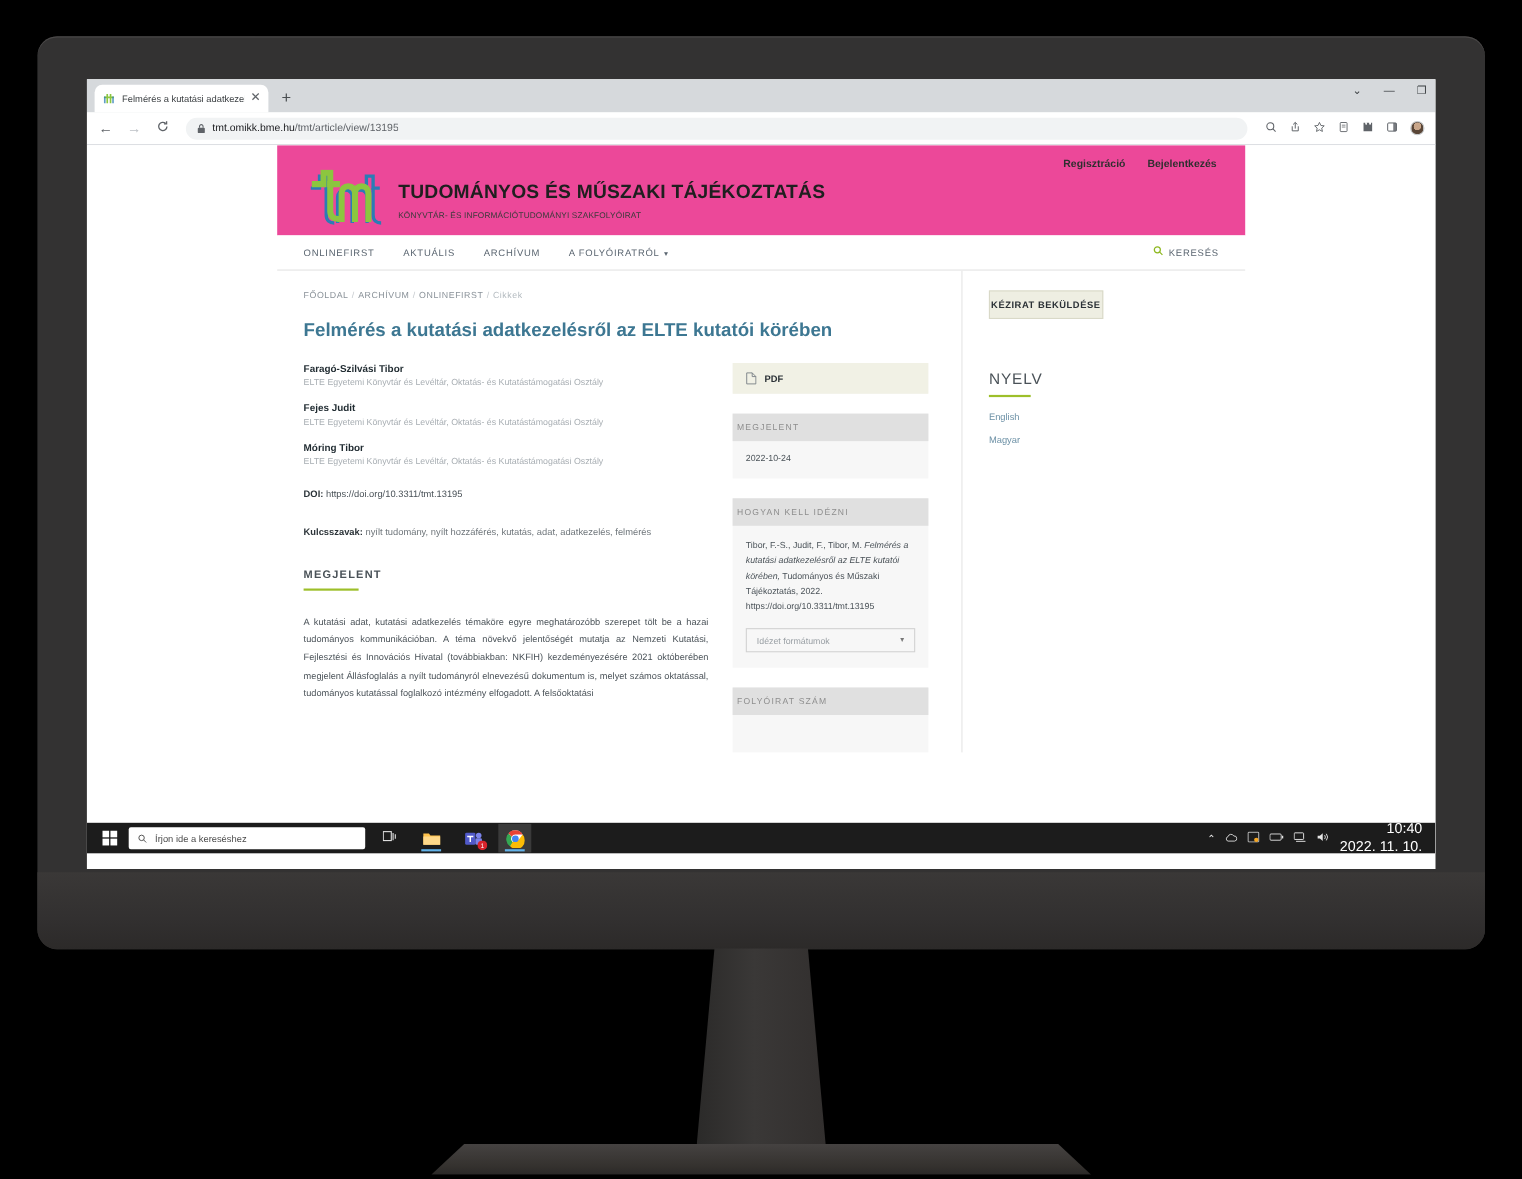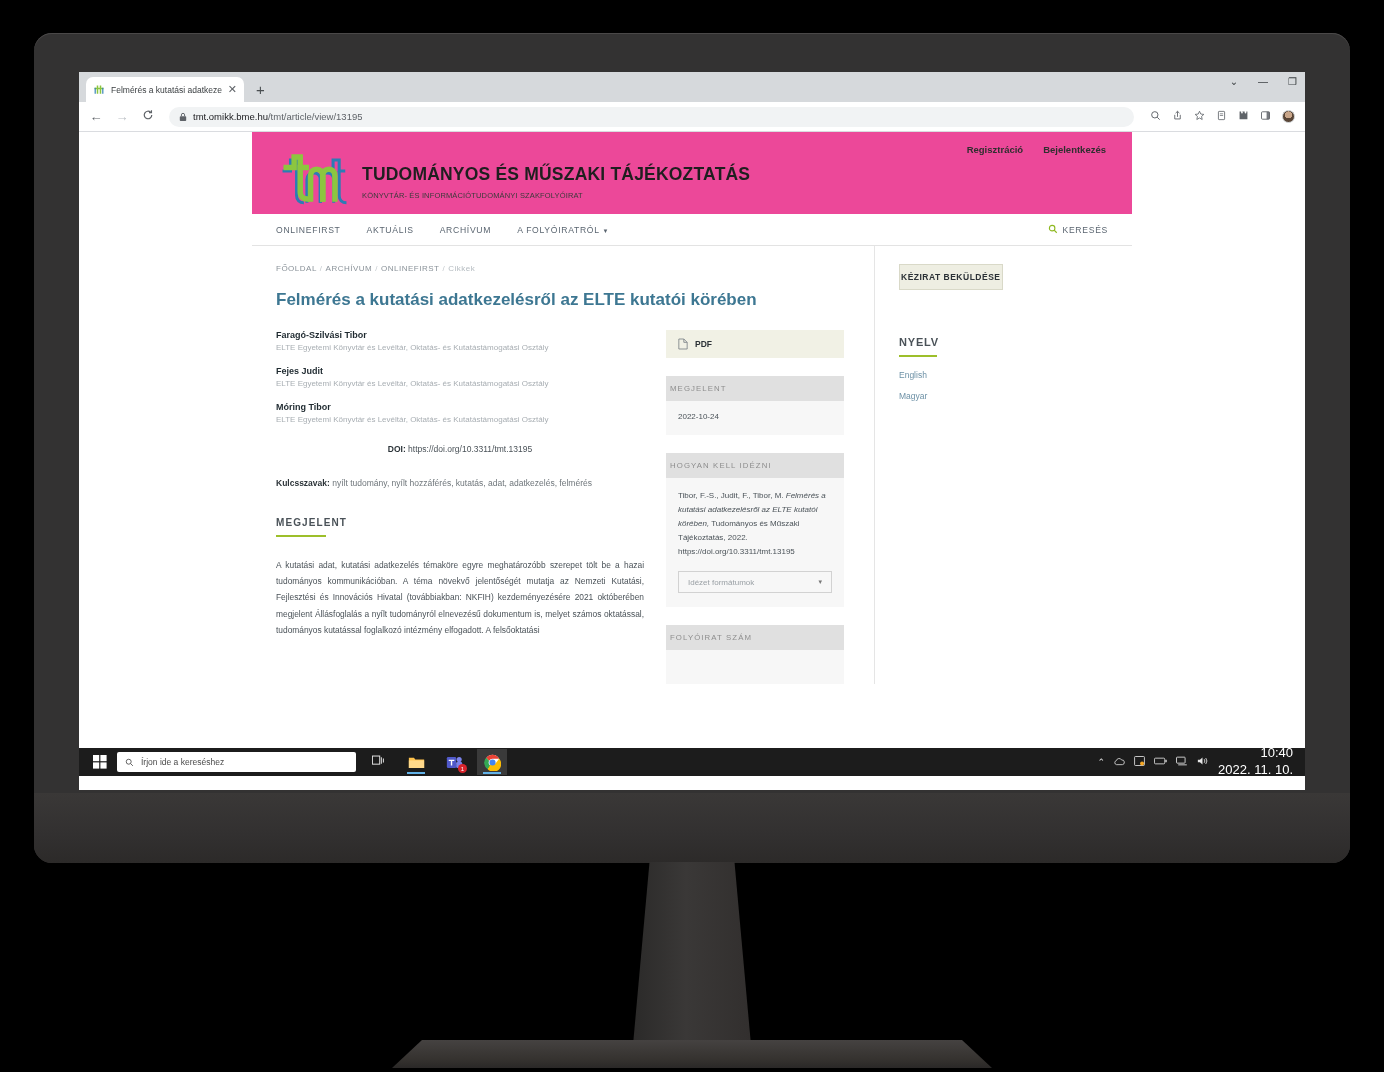--- a/index.html
+++ b/index.html
@@ -145,21 +145,21 @@
   }
 
   .art-body { display: flex; gap: 22px; }
   .art-left { width: 368px; }
   .art-right { width: 178px; }
 
   .author { margin-bottom: 14px; }
   .author-name { font-size: 9px; font-weight: bold; color: #1f2a30; margin-bottom: 3px; }
   .author-aff { font-size: 8px; color: #a8aeb3; }
 
-  .doi { font-size: 8.5px; color: #4a5258; margin-top: 20px; text-align: center; }
+  .doi { font-size: 8.5px; color: #4a5258; margin-top: 20px; }
   .doi b { color: #2c3439; }
   .kw { font-size: 8.5px; color: #6f767b; margin-top: 22px; line-height: 1.7; }
   .kw b { color: #2c3439; }
 
   .sec-head { margin-top: 26px; }
   .sec-head h3 {
     font-size: 10px; letter-spacing: 1.1px; color: #4a5258; font-weight: 600;
   }
   .sec-rule { width: 50px; height: 2px; background: #9dbf2a; margin-top: 7px; }
 
@@ -189,36 +189,36 @@
   }
   .cite-select .dd { font-size: 7px; color: #777; }
 
   
   .submit-btn {
     display: inline-block; background: #eeeee2; border: 1px solid #d9d9c8;
     padding: 7px 1px; font-size: 8.5px; font-weight: bold;
     letter-spacing: .5px; color: #2b3136; cursor: pointer;
   }
   .side-sec { margin-top: 46px; }
-  .side-sec h4 { font-size: 11px; letter-spacing: .8px; color: #4a5258; font-weight: 700; }
+  .side-sec h4 { font-size: 14px; letter-spacing: .8px; color: #4a5258; font-weight: 400; }
   .side-rule { width: 38px; height: 2px; background: #9dbf2a; margin-top: 7px; }
   .lang-list { margin-top: 13px; }
   .lang-list a {
     display: block; font-size: 8.5px; color: #6d91a6;
     text-decoration: none; margin-bottom: 11px; cursor: pointer;
   }
 
   
   .taskbar {
     position: absolute; left: 0; bottom: 0; width: 1226px; height: 28px;
     background: #1c1c1c; display: flex; align-items: center; padding: 0 6px;
   }
   .start-btn { width: 30px; display: flex; justify-content: center; cursor: pointer; }
   .tb-search {
-    width: 239px; height: 20px; background: #fff; border-radius: 2px;
+    width: 215px; height: 20px; background: #fff; border-radius: 2px;
     display: flex; align-items: center; gap: 7px; padding: 0 8px;
     font-size: 8.5px; color: #4a4a4a; margin-left: 2px;
   }
   .taskview { margin-left: 16px; color: #e6e6e6; font-size: 12px; cursor: pointer; }
   .tb-apps { display: flex; align-items: center; gap: 8px; margin-left: 16px; }
   .tb-app {
     width: 30px; height: 26px; display: flex; align-items: center;
     justify-content: center; position: relative; cursor: pointer;
   }
   .tb-app.active { background: #3a3a3a; }

